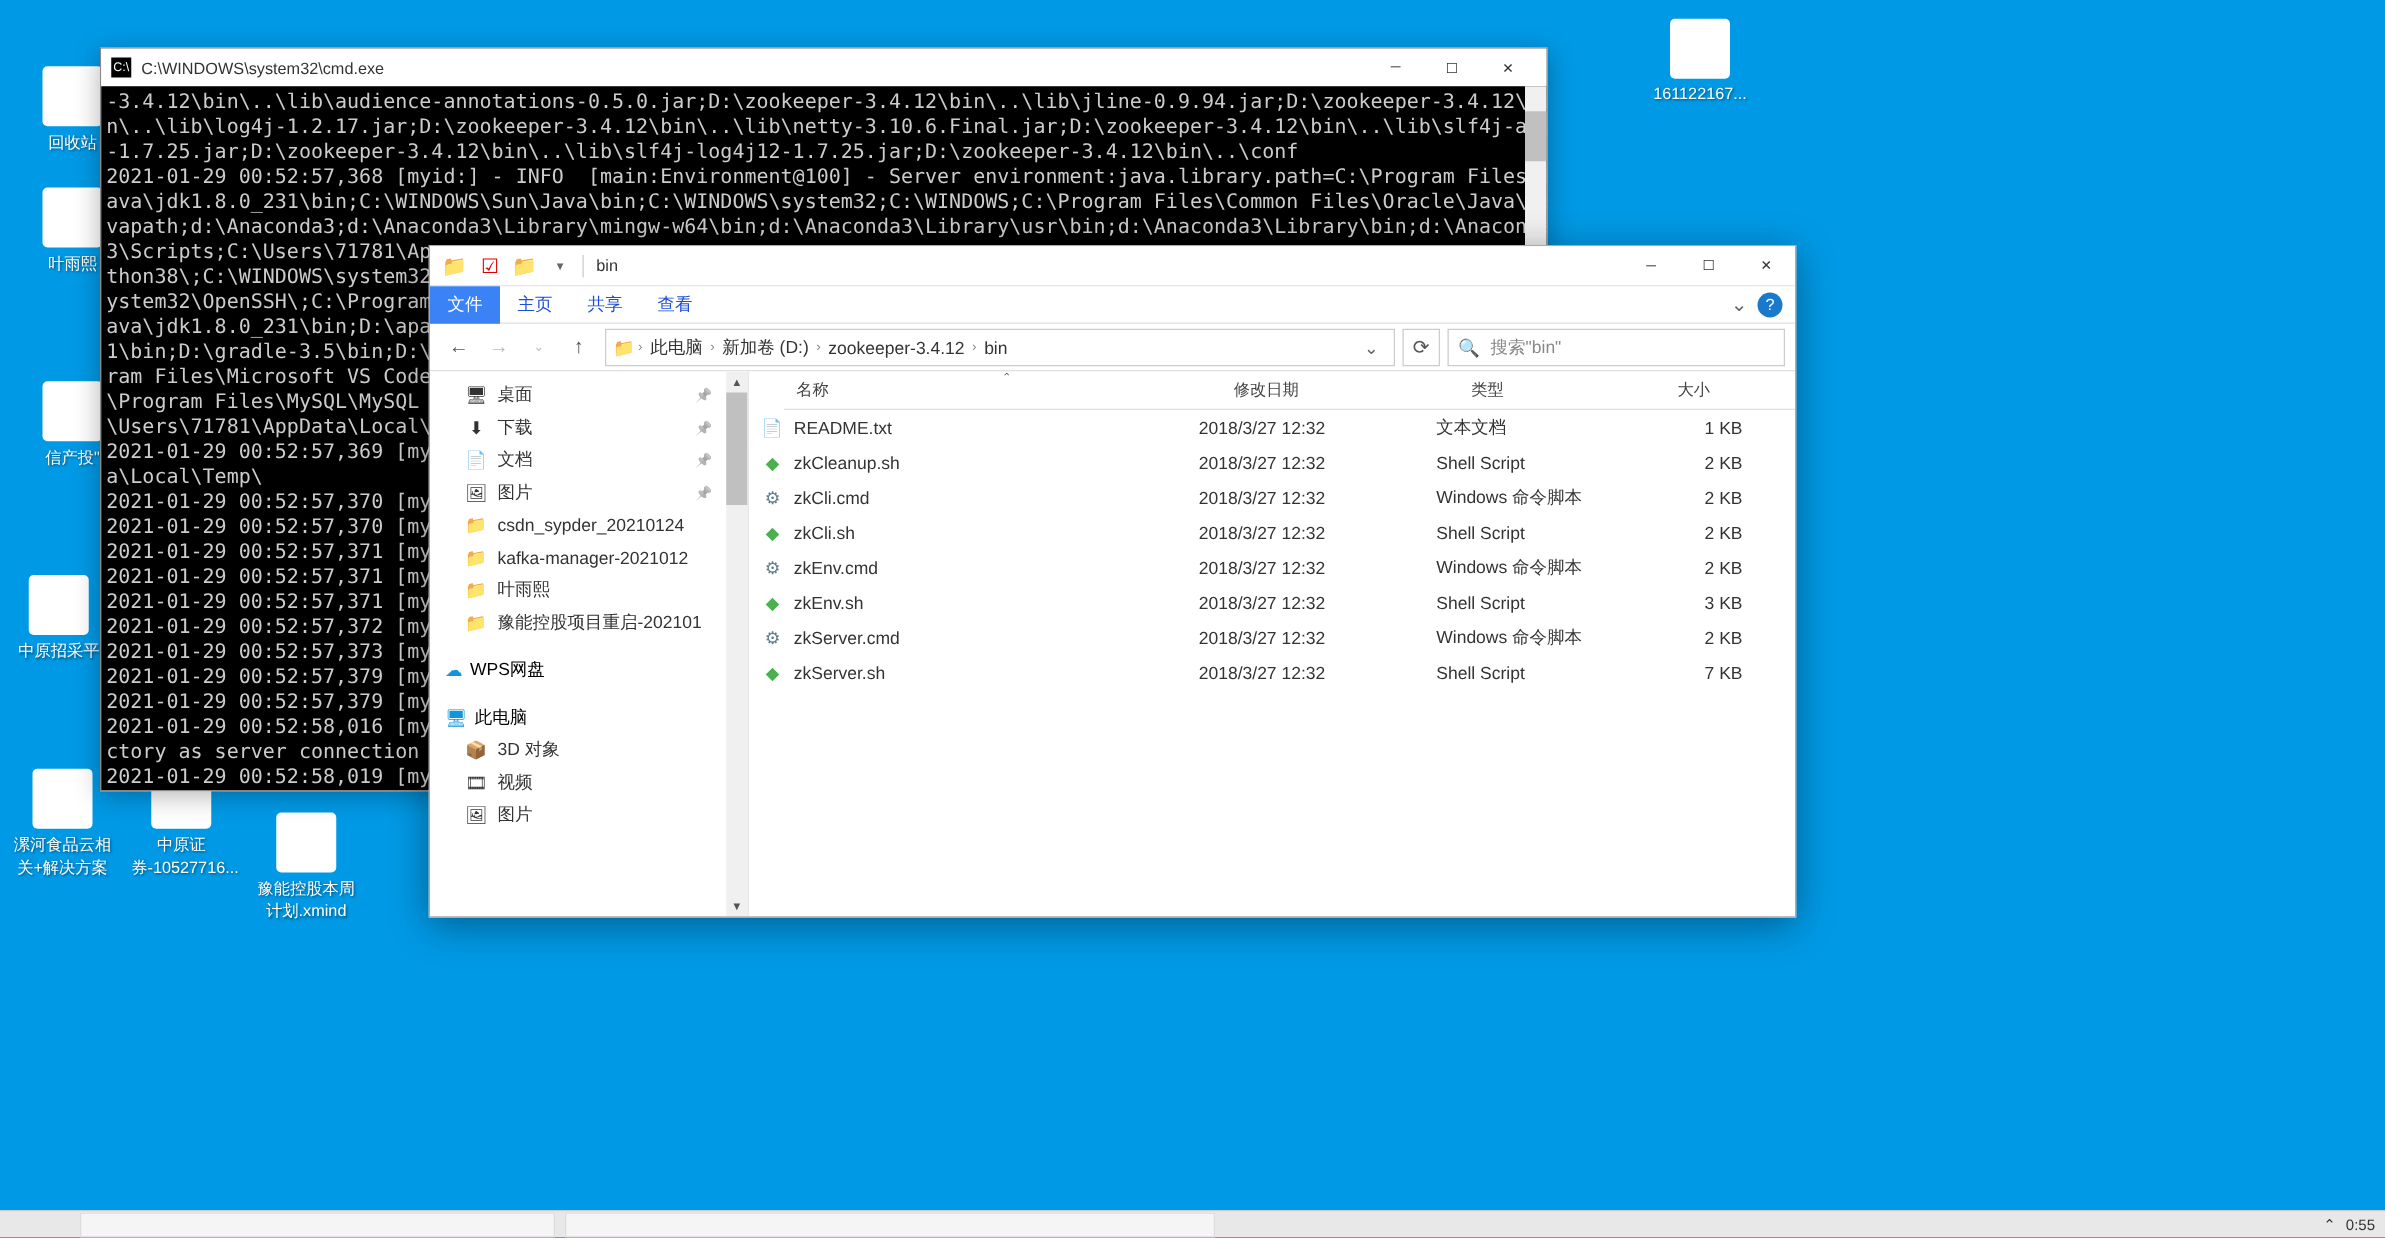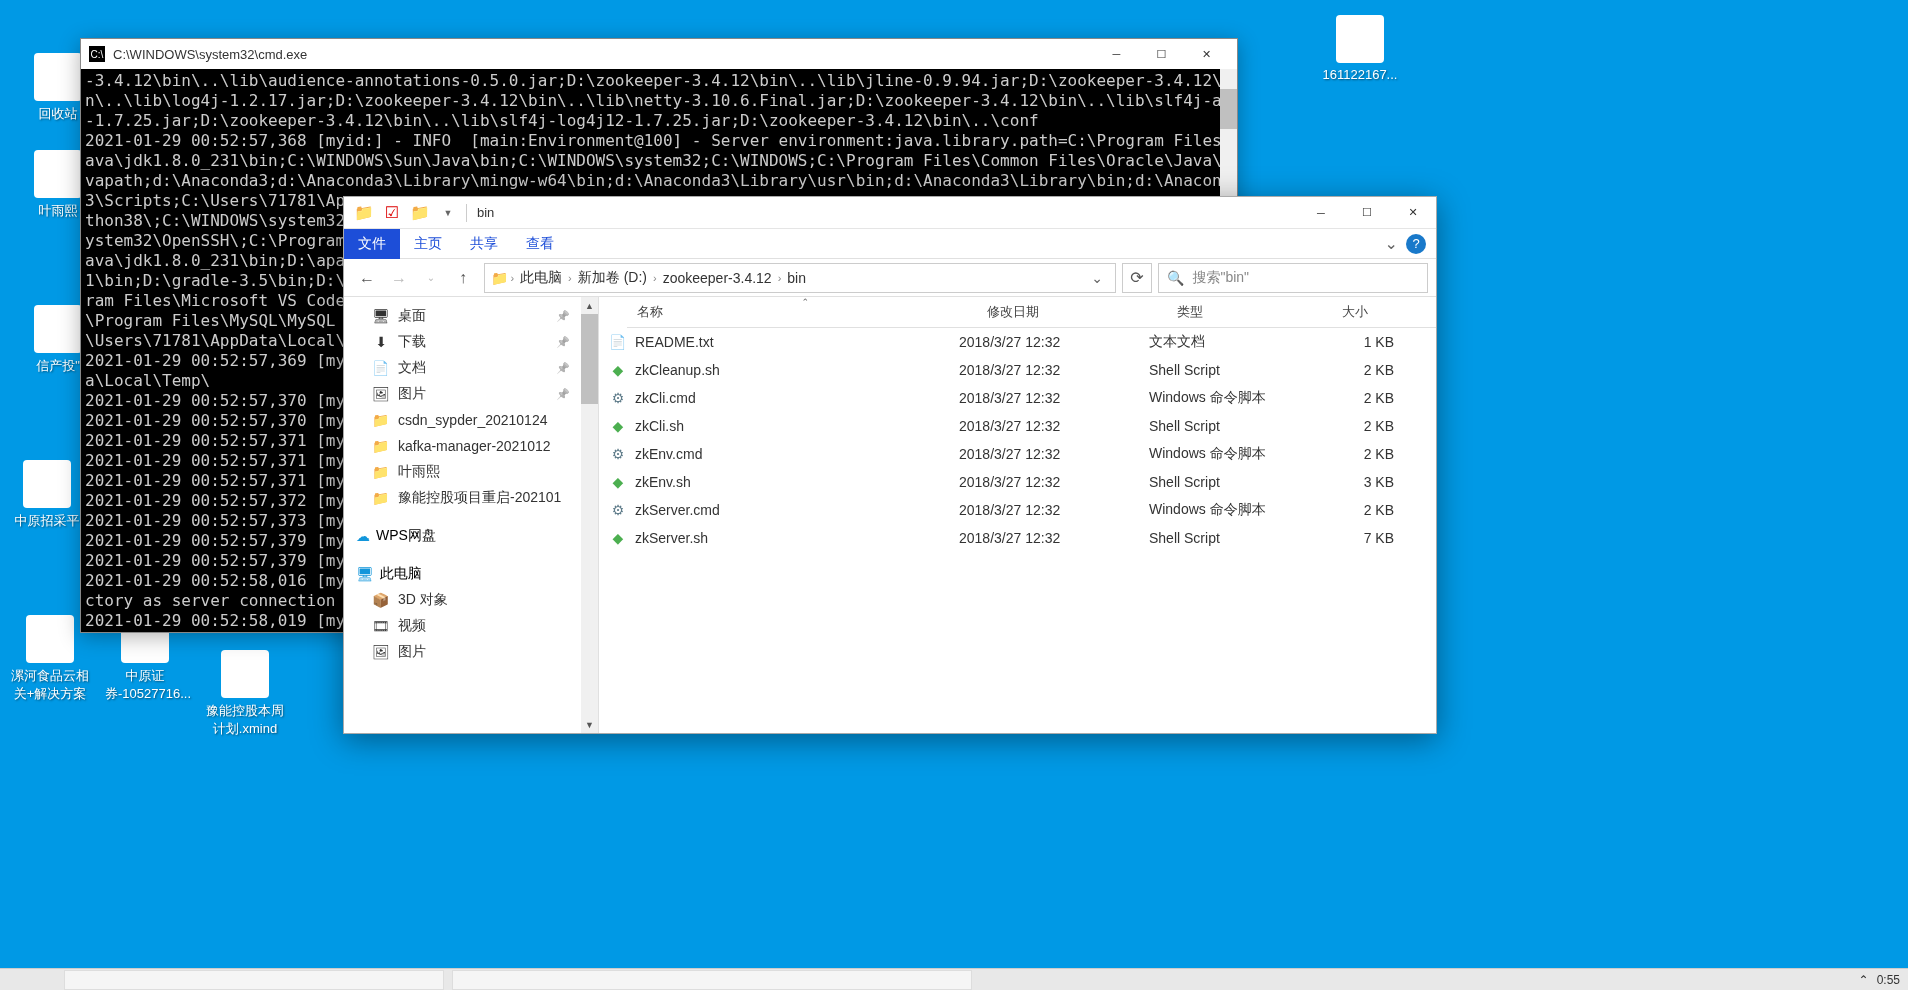--- a/index.html
+++ b/index.html
@@ -25,21 +25,21 @@
 .exp-titlebar { height: 32px; background: #fff; display: flex; align-items: center; padding-left: 8px; border-bottom: 1px solid #e5e5e5; }
 .exp-titlebar .qat { display: flex; align-items: center; gap: 4px; }
 .exp-titlebar .qat .qatbtn { width: 24px; height: 24px; display: flex; align-items: center; justify-content: center; }
 .exp-titlebar .separator { width: 1px; height: 18px; background: #ccc; margin: 0 6px; }
 .exp-titlebar .wintitle { font-size: 13px; color: #333; margin-left: 4px; }
 .exp-titlebar .spacer { flex: 1; }
 .exp-titlebar .winbtn { width: 46px; height: 30px; display: flex; align-items: center; justify-content: center; color: #333; font-size: 11px; }
 
 .ribbon { height: 30px; display: flex; align-items: center; border-bottom: 1px solid #e0e0e0; }
 .ribbon .tab { padding: 6px 14px; font-size: 14px; color: #1d4ed8; }
-.ribbon .tab.file { background: #1d4ed8; color: #fff; }
+.ribbon .tab.file { background: #3b82f6; color: #fff; }
 .ribbon .rspacer { flex: 1; }
 .ribbon .help { width: 20px; height: 20px; border-radius: 50%; background: #1979ca; color: #fff; display: flex; align-items: center; justify-content: center; font-size: 13px; margin-right: 10px; }
 .ribbon .chevron { margin-right: 8px; color: #666; }
 
 .addressbar { height: 38px; display: flex; align-items: center; padding: 4px 8px; gap: 6px; border-bottom: 1px solid #e0e0e0; }
 .navbtns { display: flex; gap: 2px; }
 .navbtn { width: 30px; height: 30px; display: flex; align-items: center; justify-content: center; color: #555; font-size: 16px; }
 .navbtn.disabled { color: #bbb; }
 .breadcrumb { flex: 1; height: 30px; border: 1px solid #ccc; display: flex; align-items: center; padding: 0 6px; font-size: 14px; background: #fff; }
 .breadcrumb .crumb { padding: 0 4px; color: #333; }

